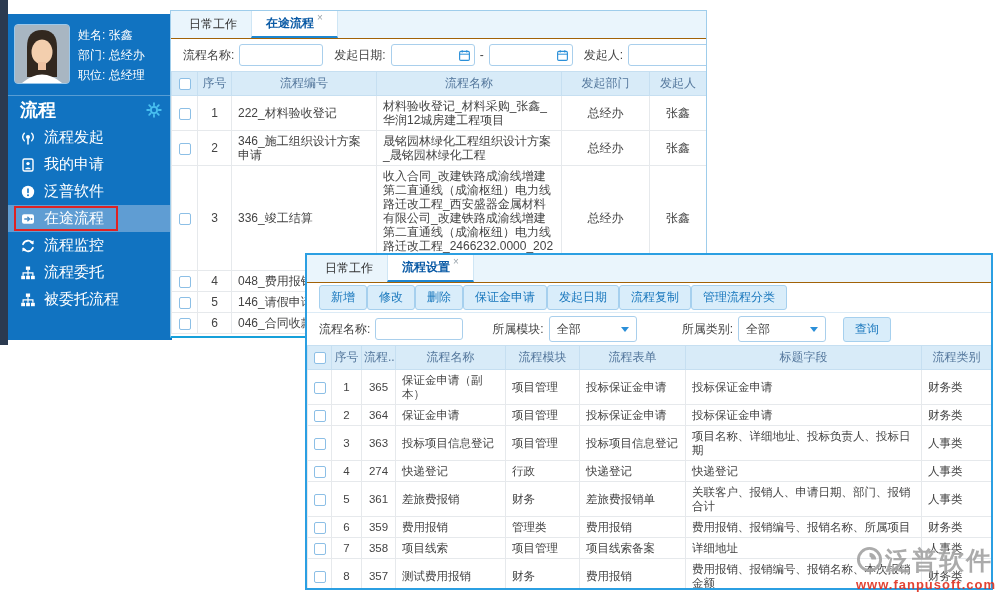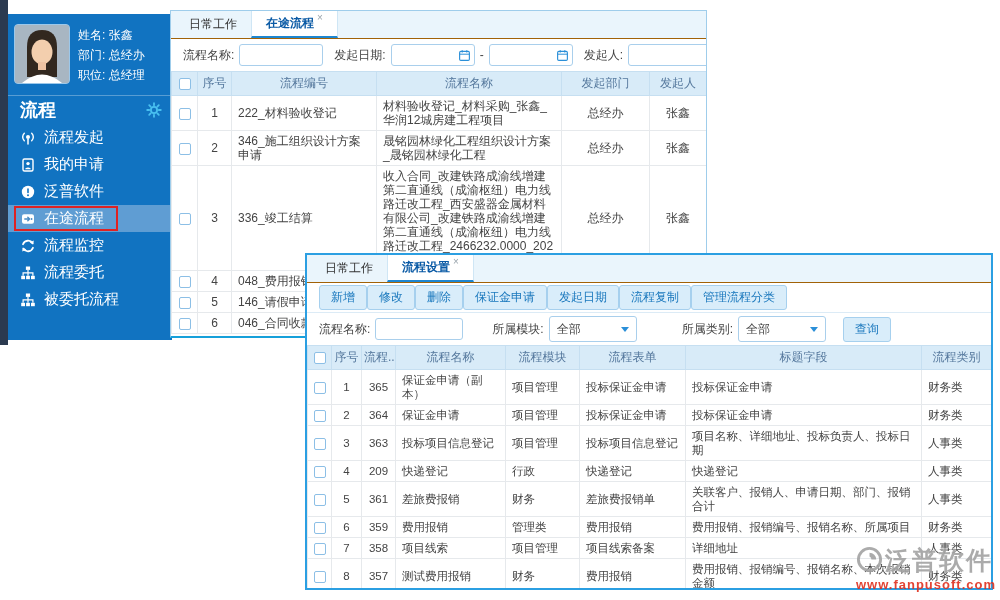--- a/index.html
+++ b/index.html
@@ -403,21 +403,21 @@
           <td>投标项目信息登记</td>
           <td>项目管理</td>
           <td>投标项目信息登记</td>
           <td>项目名称、详细地址、投标负责人、投标日期</td>
           <td>人事类</td>
         </tr>
 
         <tr>
           <td class="c"><span class="cb"></span></td>
           <td class="c">4</td>
-          <td class="c">209</td>
+          <td class="c">274</td>
           <td>快递登记</td>
           <td>行政</td>
           <td>快递登记</td>
           <td>快递登记</td>
           <td>人事类</td>
         </tr>
 
         <tr>
           <td class="c"><span class="cb"></span></td>
           <td class="c">5</td>

